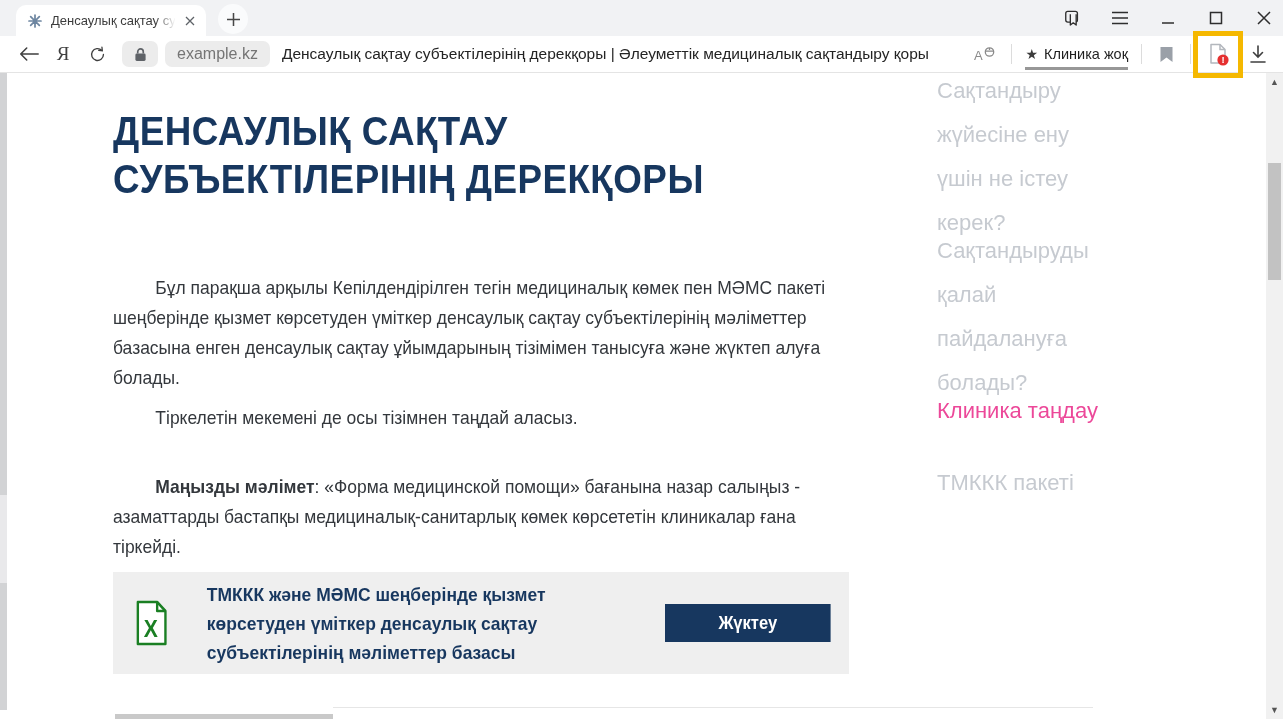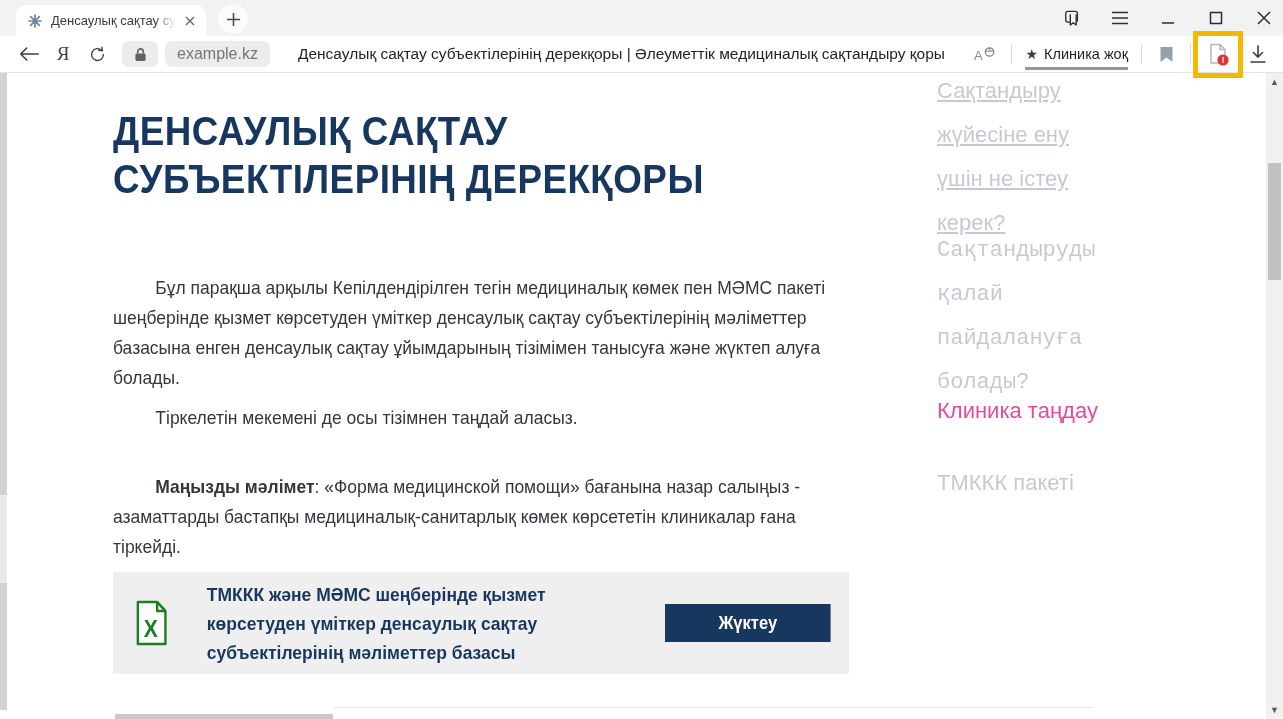--- a/index.html
+++ b/index.html
@@ -21,21 +21,21 @@
 
   
   .toolbar { position:absolute; top:36px; left:0; right:0; height:37px; background:#fff;
              border-bottom:1px solid #e4e4e4; display:flex; align-items:center; padding:0 12px; }
   .tb-btn { width:34px; height:28px; display:flex; align-items:center; justify-content:center; flex:0 0 auto; }
   .yandex-glyph { font-size:19px; color:#3f3f3f; font-family:"Liberation Serif", serif; }
   .lock-badge { flex:0 0 auto; margin-left:8px; width:36px; height:26px; background:#ececec; border-radius:7px;
                 display:flex; align-items:center; justify-content:center; }
   .domain-badge { flex:0 0 auto; margin-left:7px; height:26px; background:#ececec; border-radius:7px;
                   display:flex; align-items:center; padding:0 12px; font-size:16px; color:#757575; }
-  .page-title { margin-left:28px; font-size:15.5px; color:#242424; white-space:nowrap; overflow:hidden; flex:0 1 auto; }
+  .page-title { margin-left:12px; font-size:15.5px; color:#242424; white-space:nowrap; overflow:hidden; flex:0 1 auto; }
   .tb-right { margin-left:auto; display:flex; align-items:center; gap:13px; flex:0 0 auto; }
   .tb-divider { width:1px; height:20px; background:#dcdcdc; }
   .reviews { display:flex; align-items:center; gap:6px; padding-bottom:5px; border-bottom:3px solid #979797;
              margin-bottom:-8px; }
   .reviews-star { color:#3c3c3c; font-size:14px; line-height:1; }
   .reviews-label { font-size:14.5px; color:#1f1f1f; white-space:nowrap; }
   .docalert-wrap { position:relative; width:28px; height:28px; display:flex; align-items:center; justify-content:center; }
   .highlight-box { position:absolute; left:-11px; top:-9px; width:50px; height:47px;
                    border:5px solid #f5b800; pointer-events:none; z-index:5; }
 
@@ -205,22 +205,22 @@
           <path d="M24 2v9h9" stroke="#1a7f23" stroke-width="2.6" fill="none" stroke-linejoin="round"></path>
           <text x="17" y="37" font-size="23" font-weight="bold" fill="#1a7f23" text-anchor="middle" font-family="Liberation Sans, sans-serif">X</text>
         </svg>
       </span>
       <span class="dl-label">ТМККК және МӘМС шеңберінде қызмет көрсетуден үміткер денсаулық сақтау субъектілерінің мәліметтер базасы</span>
       <button class="dl-btn">Жүктеу</button>
     </div>
   </div>
 
   <div class="sidebar">
-    <div class="side-item" style="top:-4px;text-decoration:underline;">Сақтандыру жүйесіне ену үшін не істеу керек?</div>
-    <div class="side-item" style="top:156px;font-family:Liberation Mono, monospace;">Сақтандыруды қалай пайдалануға болады?</div>
+    <div class="side-item" style="top:-4px;">Сақтандыру жүйесіне ену үшін не істеу керек?</div>
+    <div class="side-item" style="top:156px;">Сақтандыруды қалай пайдалануға болады?</div>
     <div class="side-item active" style="top:316px;">Клиника таңдау</div>
     <div class="side-item" style="top:388px;">ТМККК пакеті</div>
   </div>
 
   <div class="vscroll">
     <span class="arrow up">▲</span>
     <div class="thumb"></div>
     <span class="arrow down">▼</span>
   </div>
   <div class="hscroll-line"></div>

